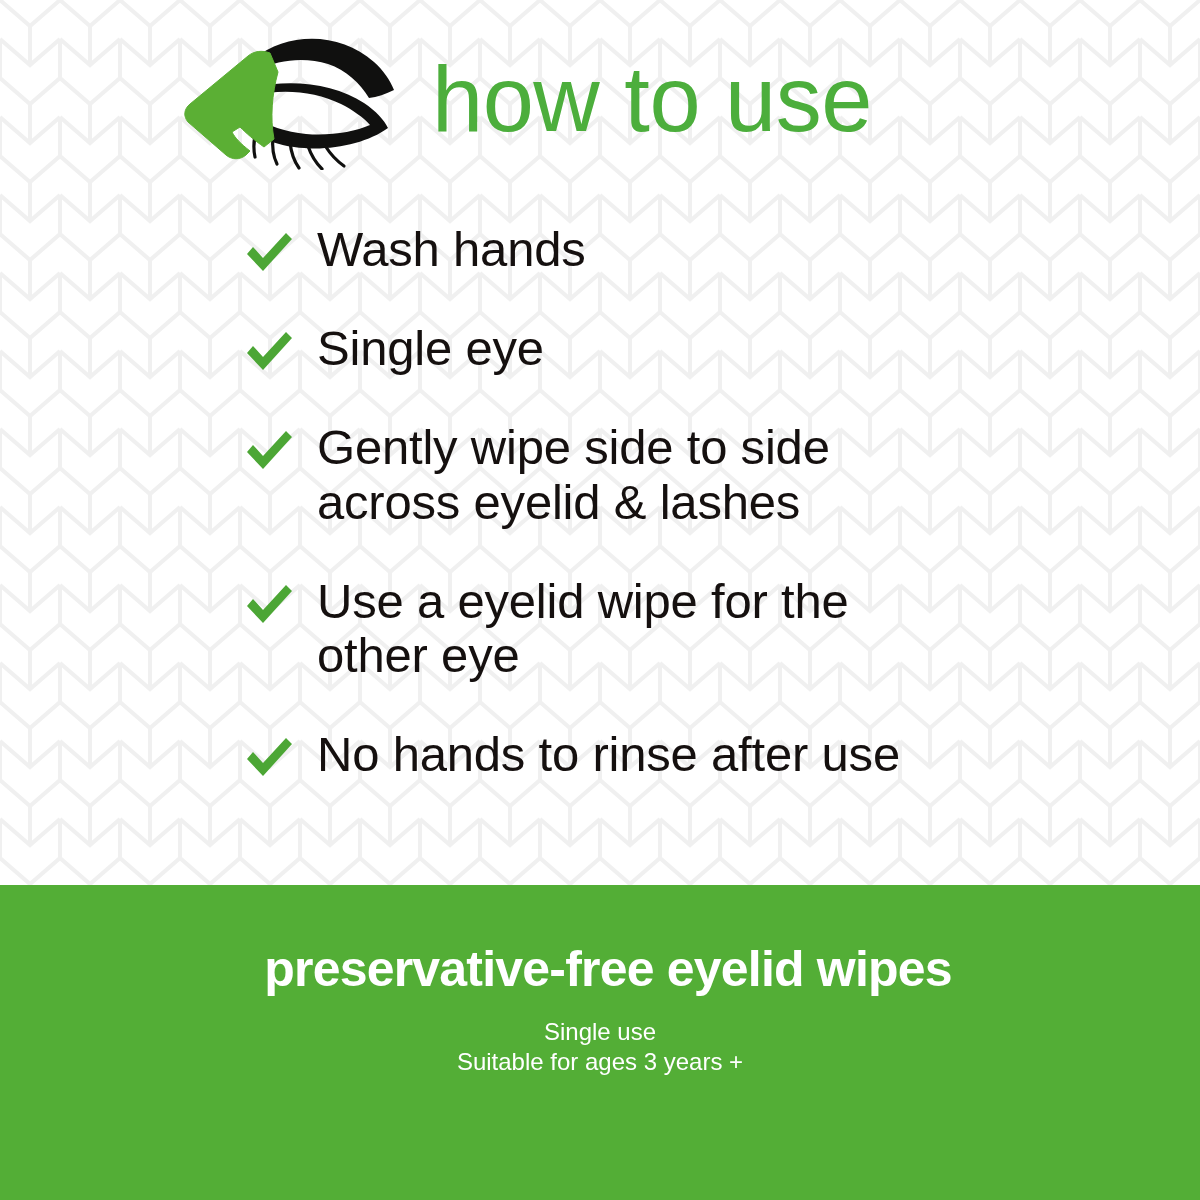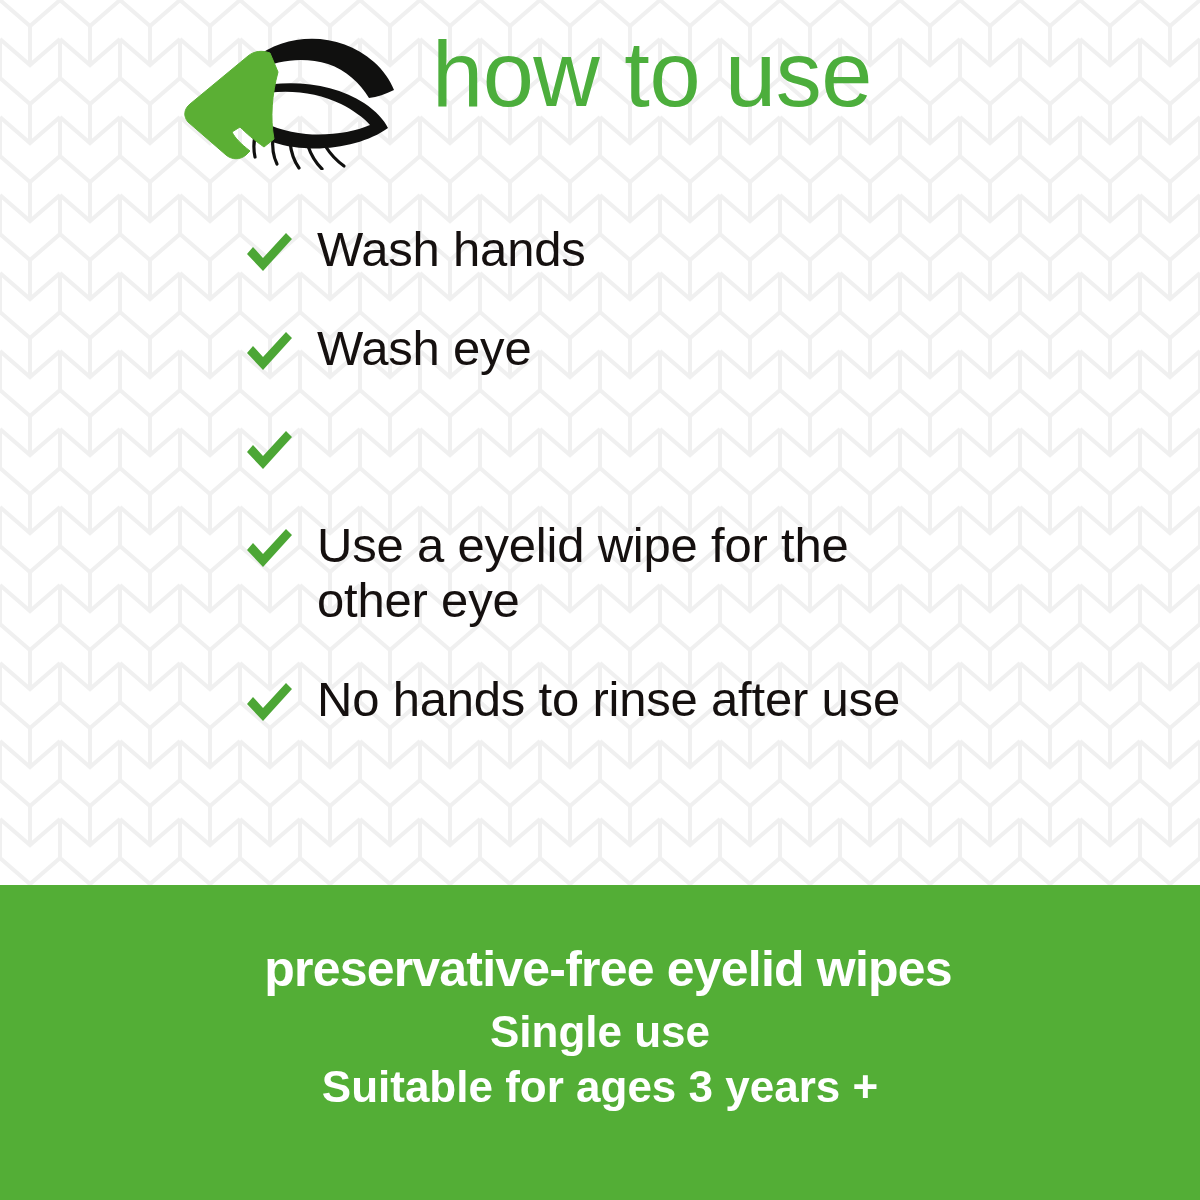--- a/index.html
+++ b/index.html
@@ -34,21 +34,21 @@
     left:0; top:0;
     width:1200px; height:885px;
     z-index:2;
   }
 
   
   .header {
     position:absolute;
     left:178px; top:28px;
     display:flex;
-    align-items:flex-start;
+    align-items:center;
   }
   .brand-logo {
     width:232px; height:142px;
     flex:0 0 auto;
     display:block;
   }
   .page-title {
     margin-left:22px;
     font-size:92px;
     font-weight:400;
@@ -100,23 +100,23 @@
   .footer-headline {
     margin-top:58px;
     font-size:50px;
     font-weight:700;
     color:#ffffff;
     letter-spacing:-0.8px;
     line-height:1.05;
     padding-left:16px;
   }
   .footer-sub {
-    margin-top:8px;
-    font-size:44px;
-    font-weight:700;
+    margin-top:21px;
+    font-size:24px;
+    font-weight:400;
     color:#ffffff;
     line-height:1.25;
   }
   .footer-sub-line { display:block; }
 </style>
 </head>
 <body>
 
 <div class="page">
 
@@ -183,27 +183,29 @@
         <svg class="check-icon" viewBox="0 0 52 46" aria-hidden="true">
           <path d="M4 24 L10 17 L20 28 L43 3 L49 9 L20 41 Z" fill="#4CA635"></path>
         </svg>
         <span class="step-text">Wash hands</span>
       </li>
 
       <li class="step">
         <svg class="check-icon" viewBox="0 0 52 46" aria-hidden="true">
           <path d="M4 24 L10 17 L20 28 L43 3 L49 9 L20 41 Z" fill="#4CA635"></path>
         </svg>
-        <span class="step-text">Wash eye</span>
-      </li>
-
-      <li class="step">
-        <svg class="check-icon" viewBox="0 0 52 46" aria-hidden="true">
-          <path d="M4 24 L10 17 L20 28 L43 3 L49 9 L20 41 Z" fill="#4CA635"></path>
-        </svg>
+        <span class="step-text">Single eye</span>
+      </li>
+
+      <li class="step">
+        <svg class="check-icon" viewBox="0 0 52 46" aria-hidden="true">
+          <path d="M4 24 L10 17 L20 28 L43 3 L49 9 L20 41 Z" fill="#4CA635"></path>
+        </svg>
+        <span class="step-text">Gently wipe side to side
+across eyelid &amp; lashes</span>
       </li>
 
       <li class="step">
         <svg class="check-icon" viewBox="0 0 52 46" aria-hidden="true">
           <path d="M4 24 L10 17 L20 28 L43 3 L49 9 L20 41 Z" fill="#4CA635"></path>
         </svg>
         <span class="step-text">Use a eyelid wipe for the
 other eye</span>
       </li>
 

